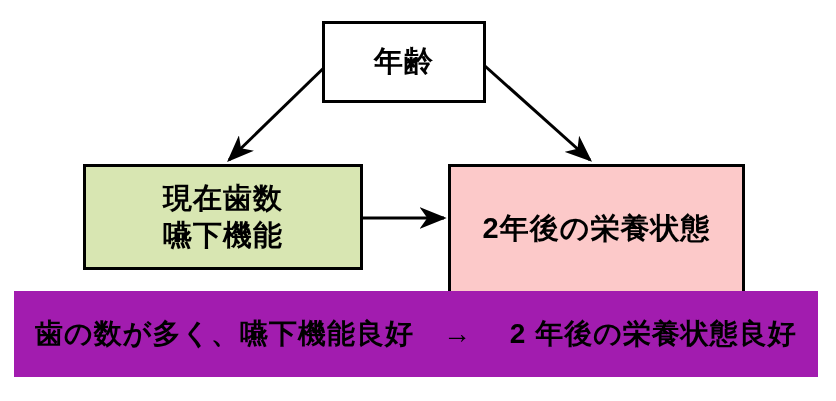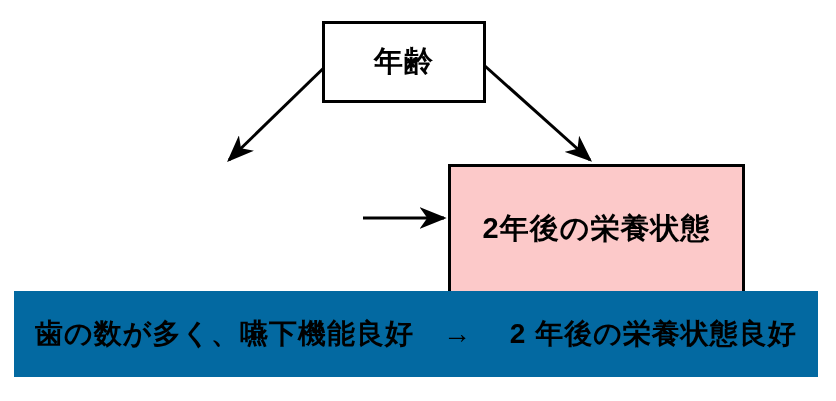--- a/index.html
+++ b/index.html
@@ -89,22 +89,26 @@
     </defs>
     <line x1="334" y1="58" x2="229" y2="160" marker-end="url(#arrowhead)"></line>
     <line x1="476" y1="58" x2="590" y2="160" marker-end="url(#arrowhead)"></line>
     <line x1="363" y1="218" x2="444" y2="218" marker-end="url(#arrowhead)"></line>
   </svg>
 
   <div class="node node-age" style="background-color: rgb(255, 255, 255);">
     <span>年齢</span>
   </div>
 
+  <div class="node node-teeth" style="background-color: rgb(216, 230, 178);">
+    <span>現在歯数</span>
+    <span>嚥下機能</span>
+  </div>
 
   <div class="node node-nutrition" style="background-color: rgb(252, 201, 201);">
     <span>2年後の栄養状態</span>
   </div>
 
-  <div class="banner" style="background-color: #0369a1;">
+  <div class="banner" style="background-color: #a21caf;">
     <span>歯の数が多く、嚥下機能良好　→　 2 年後の栄養状態良好</span>
   </div>
 
 </div>
 
 </body></html>

